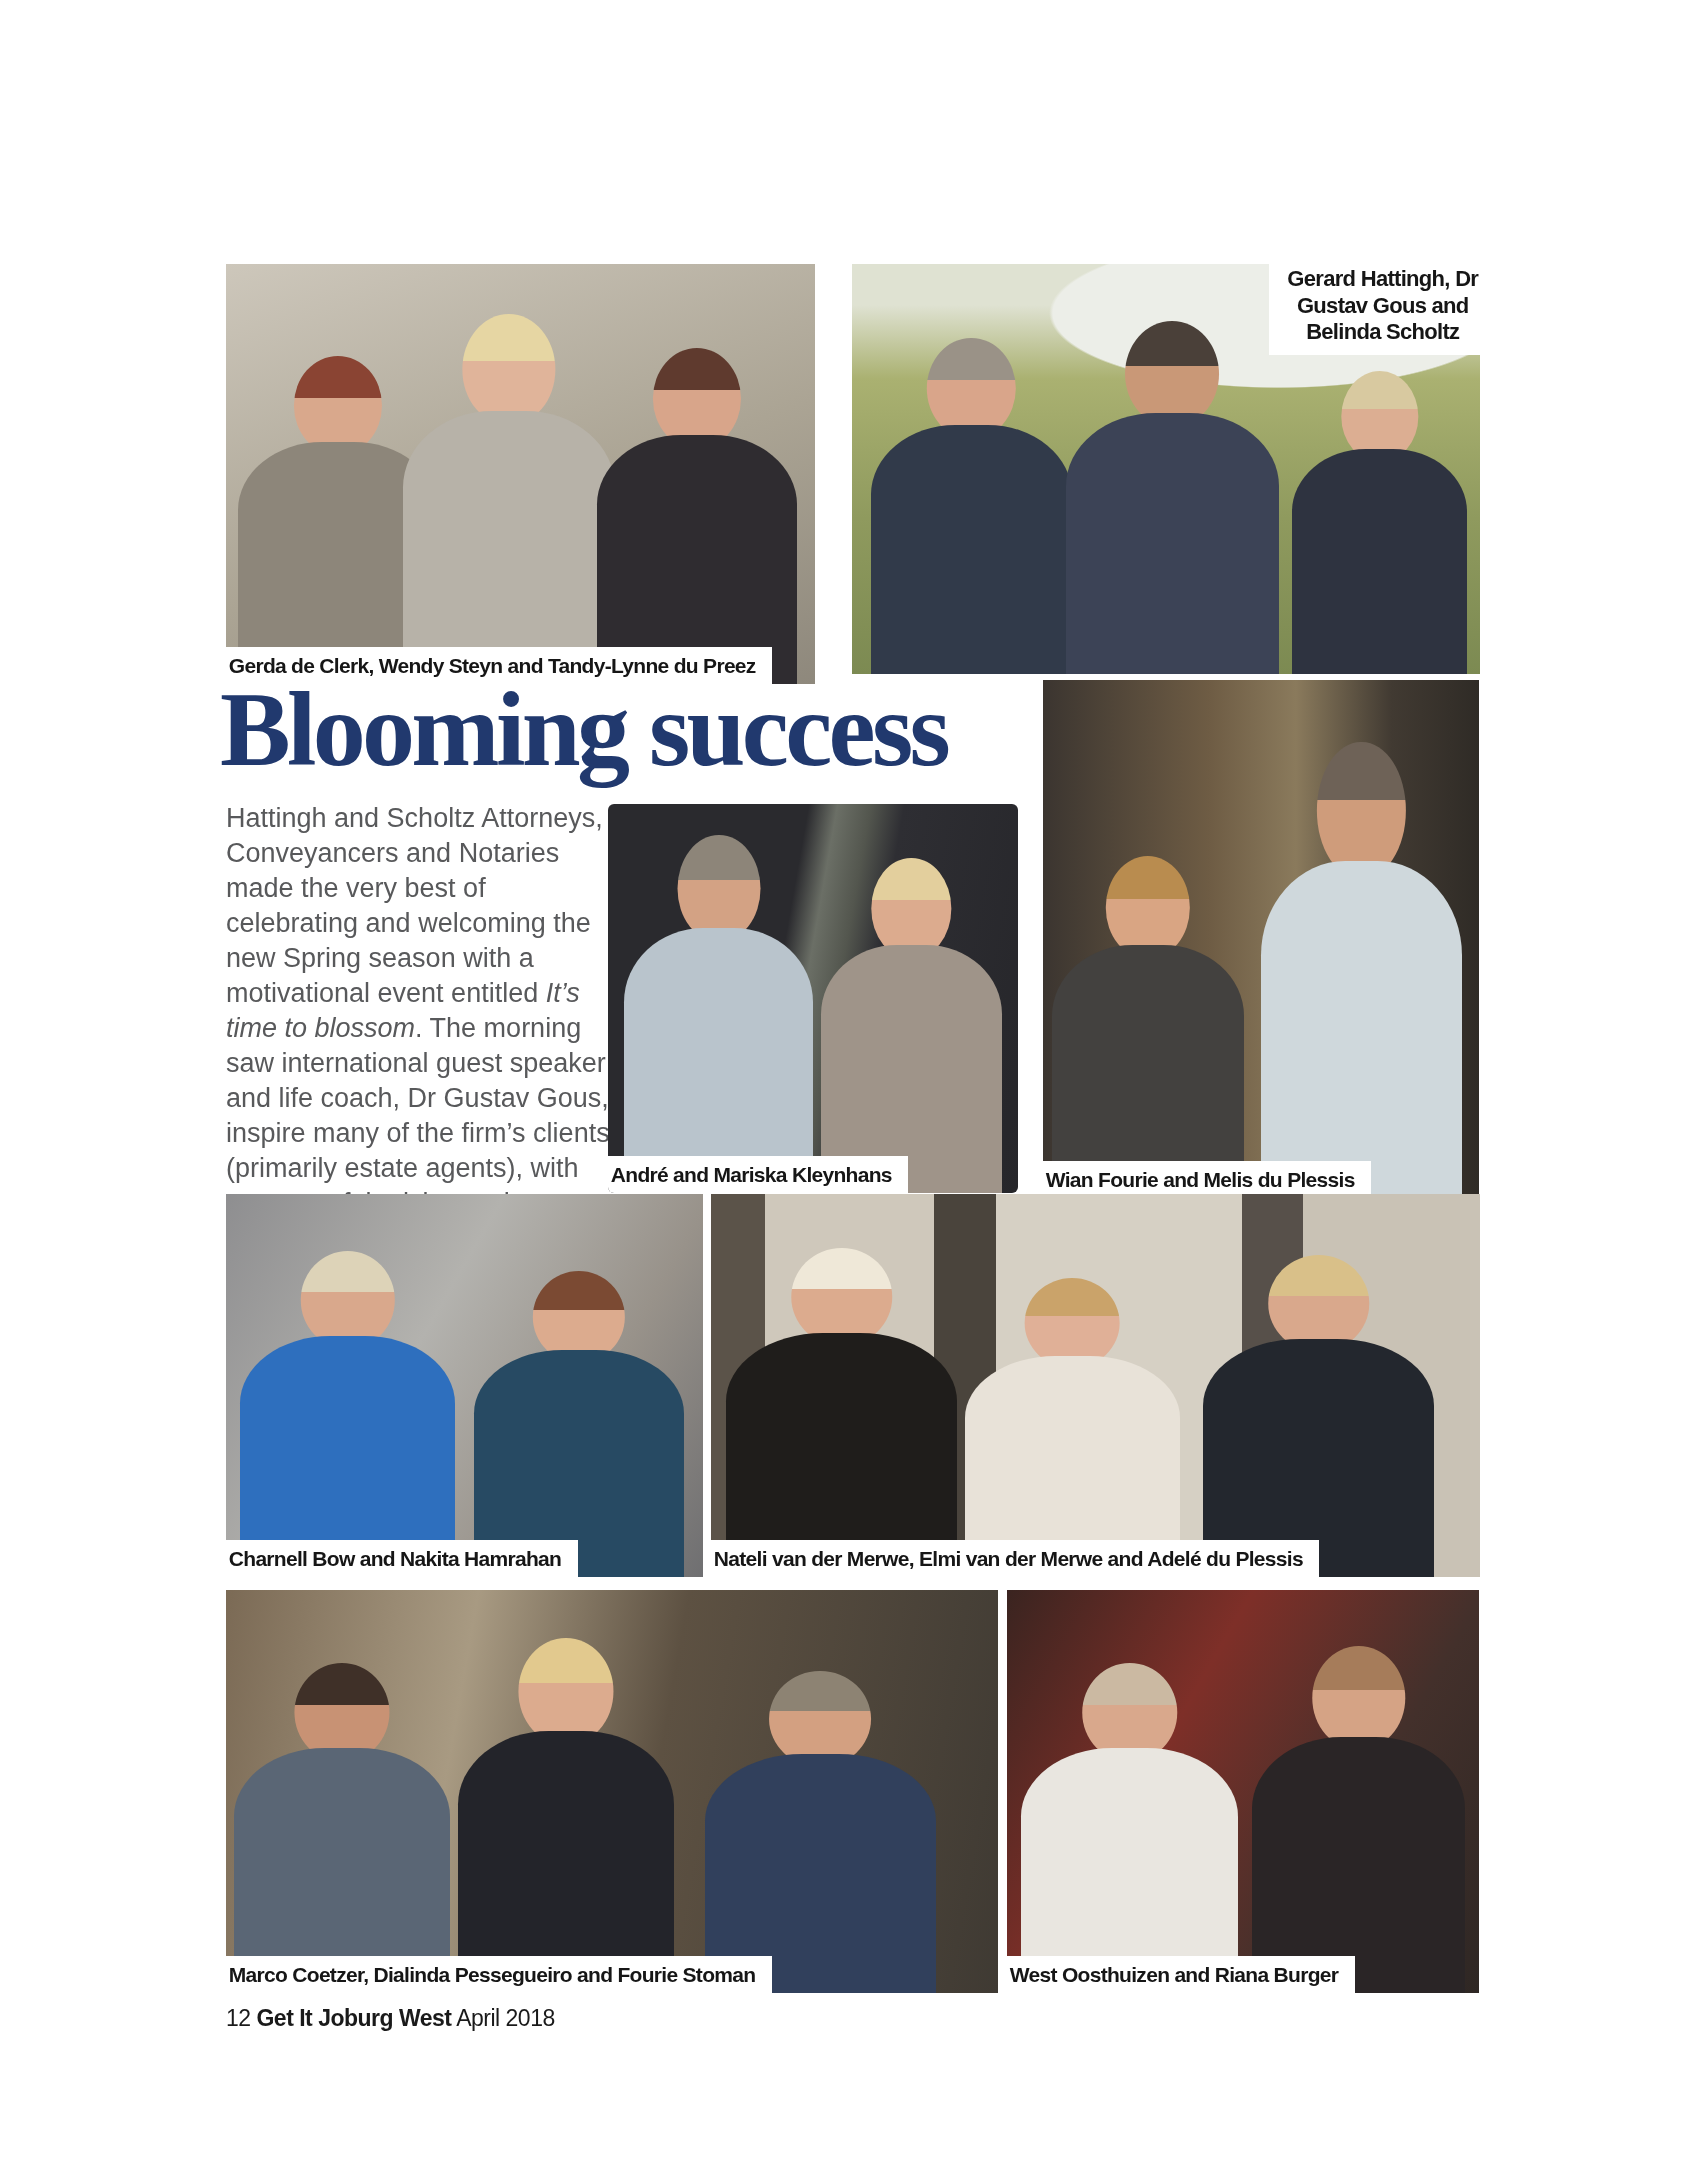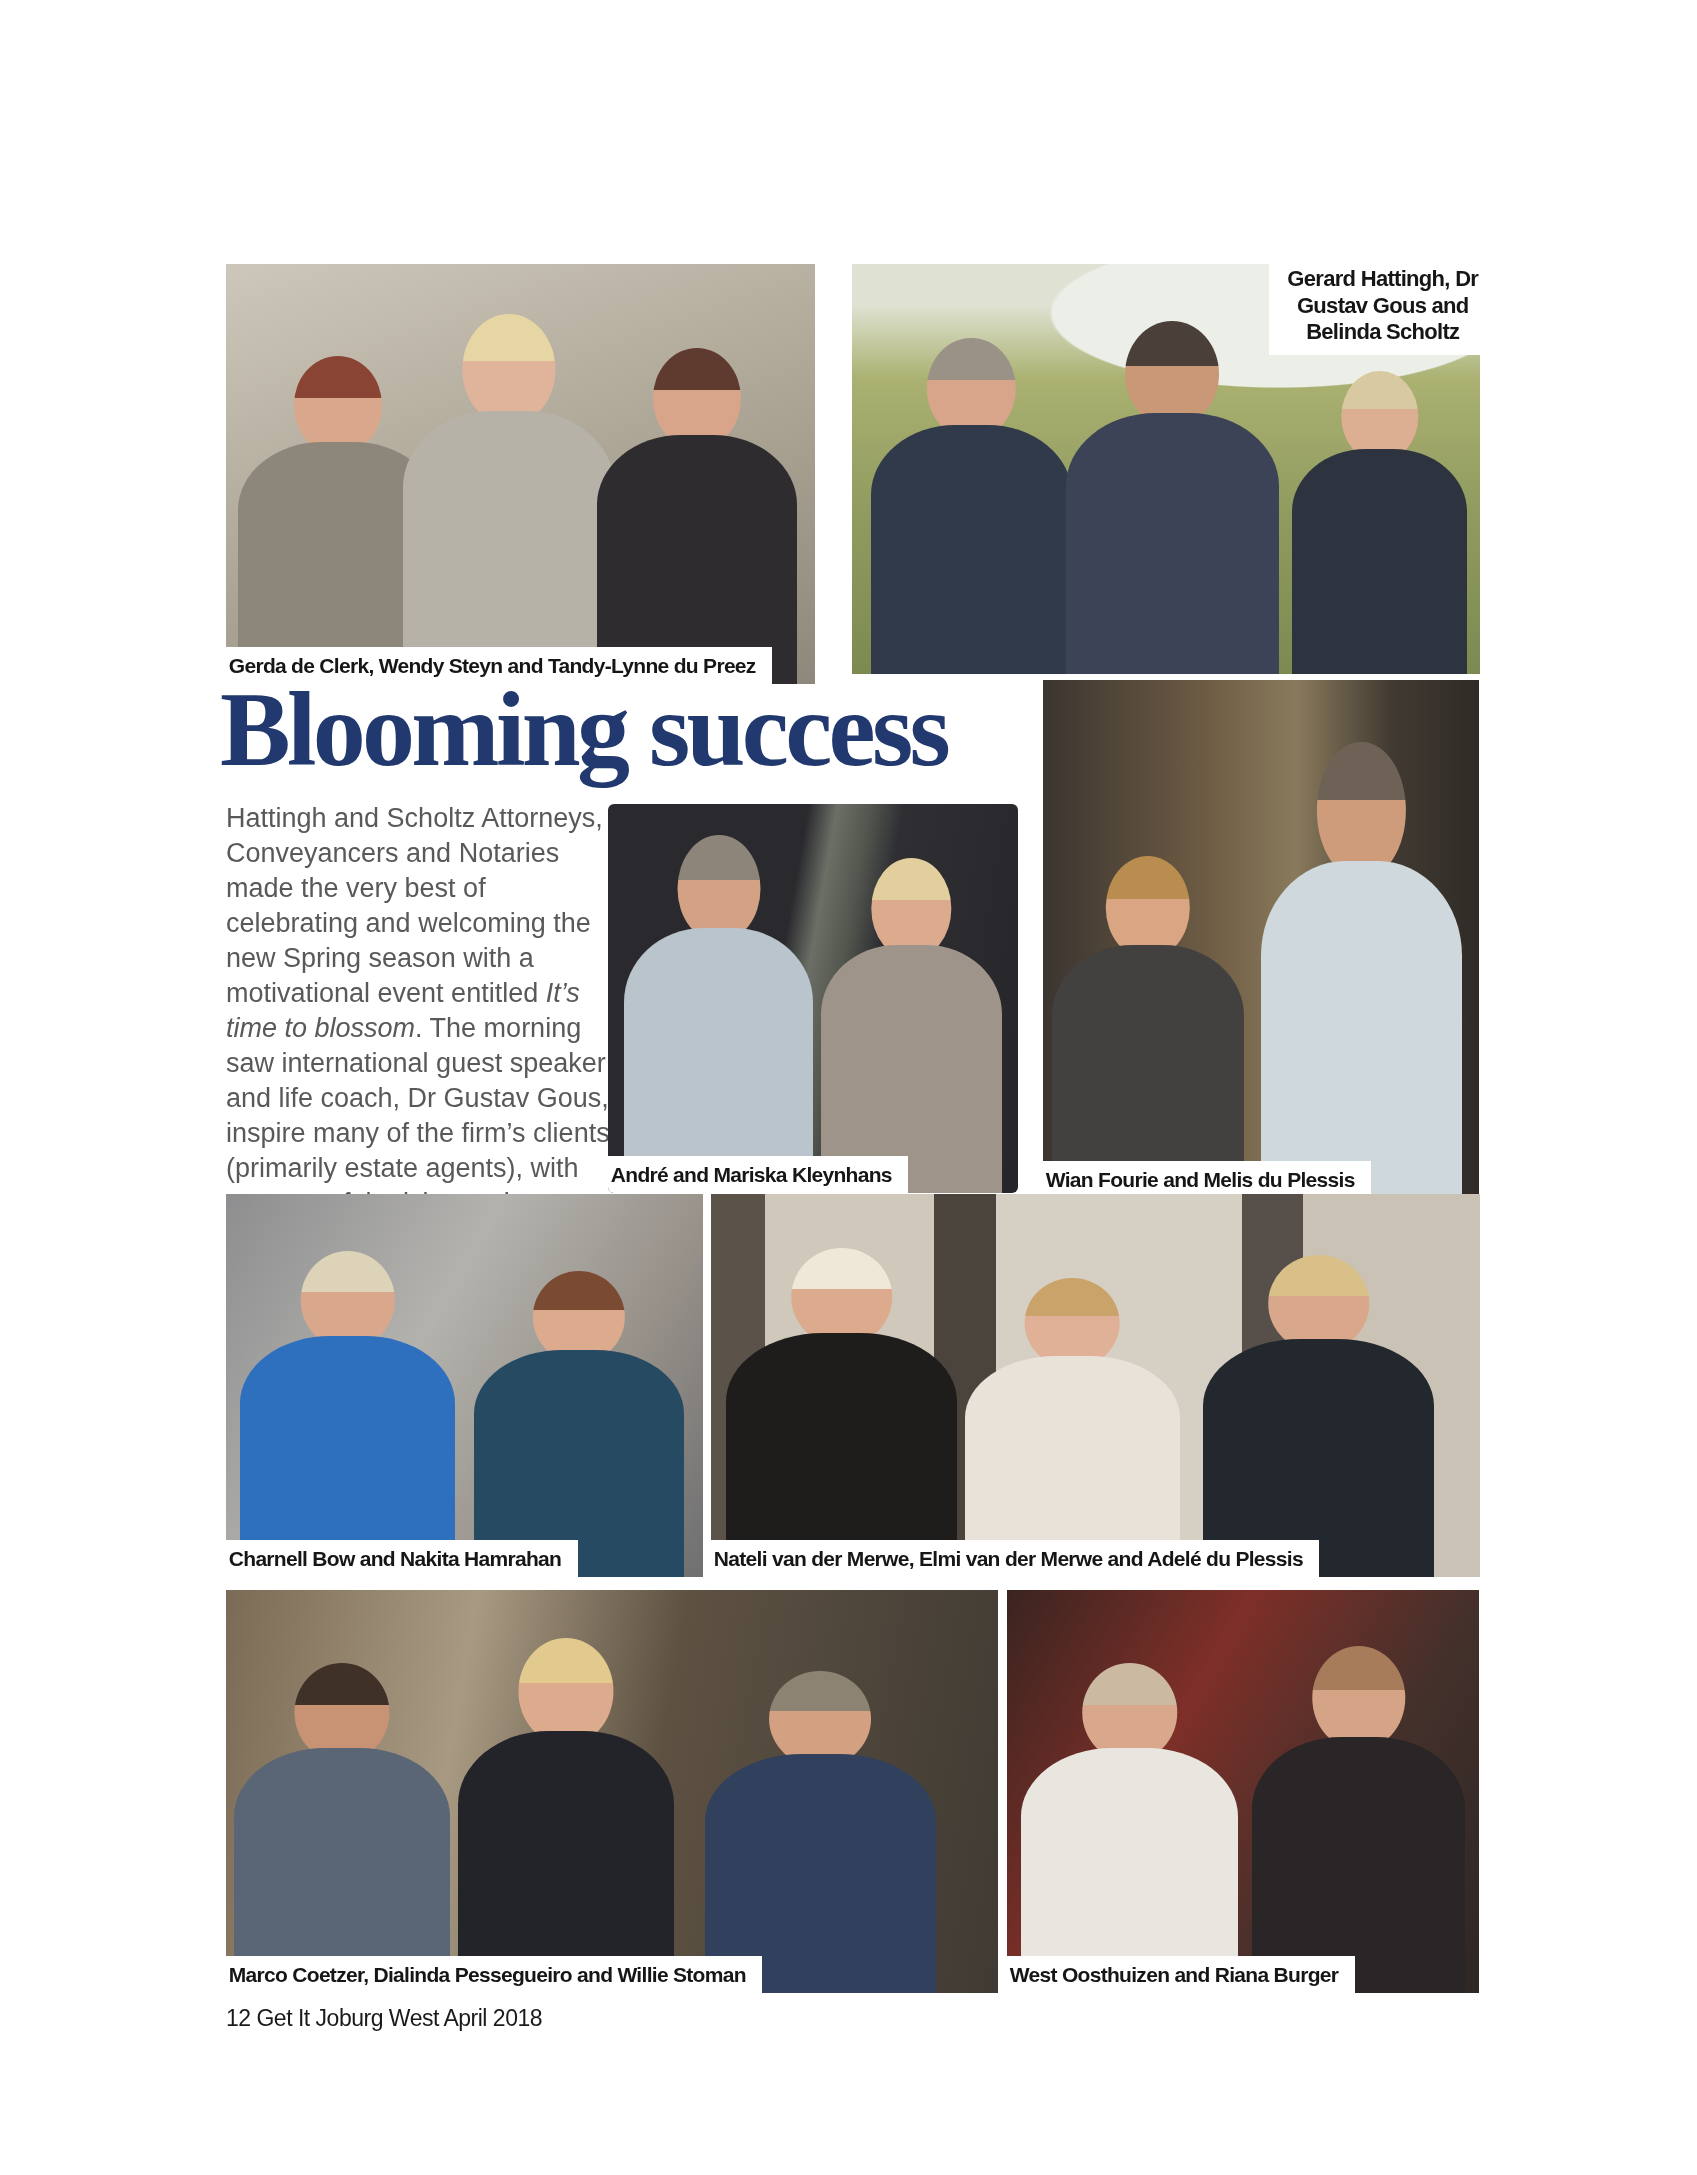--- a/index.html
+++ b/index.html
@@ -54,21 +54,21 @@
   #body-text{
     position:absolute;left:226px;top:801px;width:389px;
     font-size:27px;line-height:35px;color:#58595b;margin:0;
   }
   #body-text em{font-style:italic;}
   
   #footer{
     position:absolute;left:226px;top:2005px;
     font-size:23px;letter-spacing:-0.5px;color:#1a1a1a;white-space:nowrap;
   }
-  #footer .b{font-weight:normal;}
+  #footer .b{font-weight:bold;}
 </style>
 </head>
 <body>
 
 <div id="page">
 
   <div class="photo photo-gerda" style="left:226px;top:264px;width:589px;height:420px;">
     <i class="fig" style="left:2%;width:34%;height:78%;--hair:#8a4433;--skin:#d9a88c;--torso:#8d867a;"></i>
     <i class="fig" style="left:30%;width:36%;height:88%;--hair:#e6d6a3;--skin:#e0b49a;--torso:#b7b2a8;"></i>
     <i class="fig" style="left:63%;width:34%;height:80%;--hair:#5f3a2e;--skin:#d8a58a;--torso:#2f2c30;"></i>
@@ -110,21 +110,21 @@
     <i class="fig" style="left:2%;width:30%;height:86%;--hair:#efe8d8;--skin:#dcab8e;--torso:#1f1d1b;"></i>
     <i class="fig" style="left:33%;width:28%;height:78%;--hair:#caa36a;--skin:#e0b097;--torso:#e8e2d8;"></i>
     <i class="fig" style="left:64%;width:30%;height:84%;--hair:#d9c089;--skin:#d9a88c;--torso:#23272e;"></i>
     <span class="cap cap-bl">Nateli van der Merwe, Elmi van der Merwe and Adelé du Plessis</span>
   </div>
 
   <div class="photo photo-marco" style="left:226px;top:1590px;width:772px;height:403px;">
     <i class="fig" style="left:1%;width:28%;height:82%;--hair:#3f3028;--skin:#c89274;--torso:#5a6675;"></i>
     <i class="fig" style="left:30%;width:28%;height:88%;--hair:#e2c98e;--skin:#dcab8e;--torso:#23242a;"></i>
     <i class="fig" style="left:62%;width:30%;height:80%;--hair:#8d8373;--skin:#d3a081;--torso:#31405c;"></i>
-    <span class="cap cap-bl">Marco Coetzer, Dialinda Pessegueiro and Willie Stoman</span>
+    <span class="cap cap-bl">Marco Coetzer, Dialinda Pessegueiro and Fourie Stoman</span>
   </div>
 
   <div class="photo photo-henda" style="left:1007px;top:1590px;width:472px;height:403px;">
     <i class="fig" style="left:3%;width:46%;height:82%;--hair:#cbb9a2;--skin:#d9a88c;--torso:#e9e6e0;"></i>
     <i class="fig" style="left:52%;width:45%;height:86%;--hair:#a67c5a;--skin:#d5a385;--torso:#2a2526;"></i>
     <span class="cap cap-bl">West Oosthuizen and Riana Burger</span>
   </div>
 
   <div id="footer"><span>12</span><span> </span><span class="b">Get It Joburg West</span><span> </span><span>April 2018</span></div>
 

